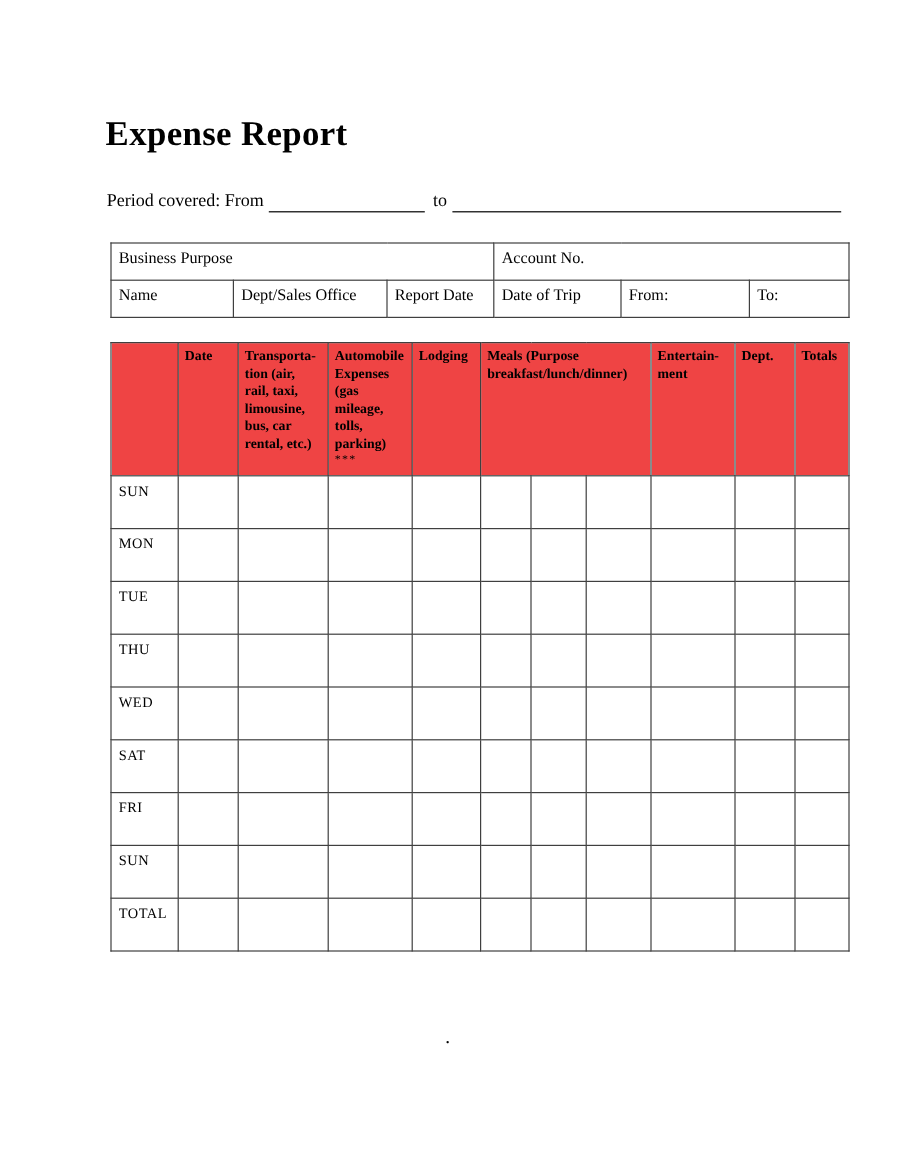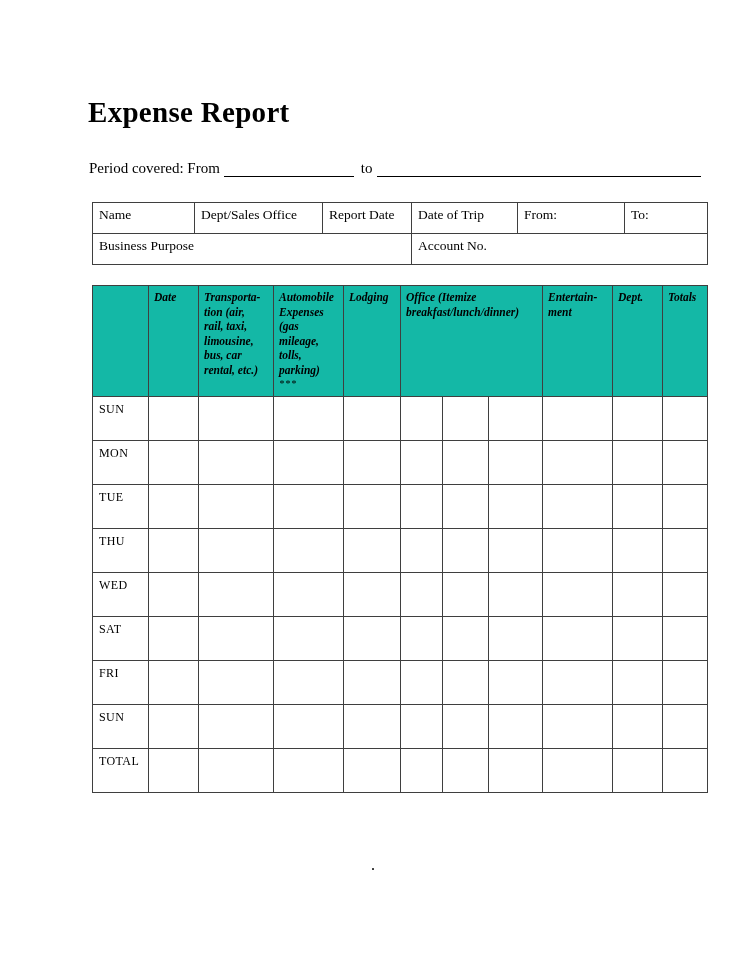--- a/index.html
+++ b/index.html
@@ -62,27 +62,26 @@
     font-size: 13.5px;
     padding: 3px 6px;
     height: 24px;
     line-height: 17px;
   }
 
   
   .main-table-wrap { position: absolute; left: 92px; top: 285px; }
   .main-table { width: 615px; }
   .main-table td.hd {
-    background: #14b8a6;
+    background: #ef4444;
     font-weight: bold;
     font-size: 11.5px;
     line-height: 14.5px;
     padding: 4px 3px 4px 5px;
     height: 94px;
-    font-style: italic;
   }
   .main-table td.hd .hd-text { white-space: pre-line; }
   .main-table .note {
     display: block;
     font-weight: normal;
     font-size: 10px;
     letter-spacing: 1px;
   }
   .main-table td.day {
     font-size: 12px;
@@ -120,30 +119,30 @@
       <colgroup>
         <col style="width:102px">
           <col style="width:128px">
           <col style="width:89px">
         <col style="width:106px">
           <col style="width:107px">
           <col style="width:83px">
       </colgroup>
       <tbody>
           <tr>
+        <td colspan="3"><span>Business Purpose</span></td>
+        <td colspan="3"><span>Account No.</span></td>
+      </tr>
+      <tr>
         <td><span>Name</span></td>
         <td><span>Dept/Sales Office</span></td>
         <td><span>Report Date</span></td>
         <td><span>Date of Trip</span></td>
         <td><span>From:</span></td>
         <td><span>To:</span></td>
-      </tr>
-      <tr>
-        <td colspan="3"><span>Business Purpose</span></td>
-        <td colspan="3"><span>Account No.</span></td>
       </tr>
     </tbody>
       </table>
   </div>
 
   <div class="main-table-wrap">
     <table class="main-table">
       <colgroup>
         <col style="width:56px">
           <col style="width:50px">
@@ -167,21 +166,21 @@
 limousine,
 bus, car
 rental, etc.)</span></td>
         <td class="hd"><span class="hd-text">Automobile
 Expenses
 (gas
 mileage,
 tolls,
 parking)</span><span class="note">***</span></td>
         <td class="hd"><span class="hd-text">Lodging</span></td>
-        <td class="hd" colspan="3"><span class="hd-text">Office (Itemize
+        <td class="hd" colspan="3"><span class="hd-text">Meals (Purpose
 breakfast/lunch/dinner)</span></td>
         <td class="hd"><span class="hd-text">Entertain-
 ment</span></td>
         <td class="hd"><span class="hd-text">Dept.</span></td>
         <td class="hd"><span class="hd-text">Totals</span></td>
       </tr>
 
       <tr>
         <td class="day">SUN</td>
         <td class="c"></td>

